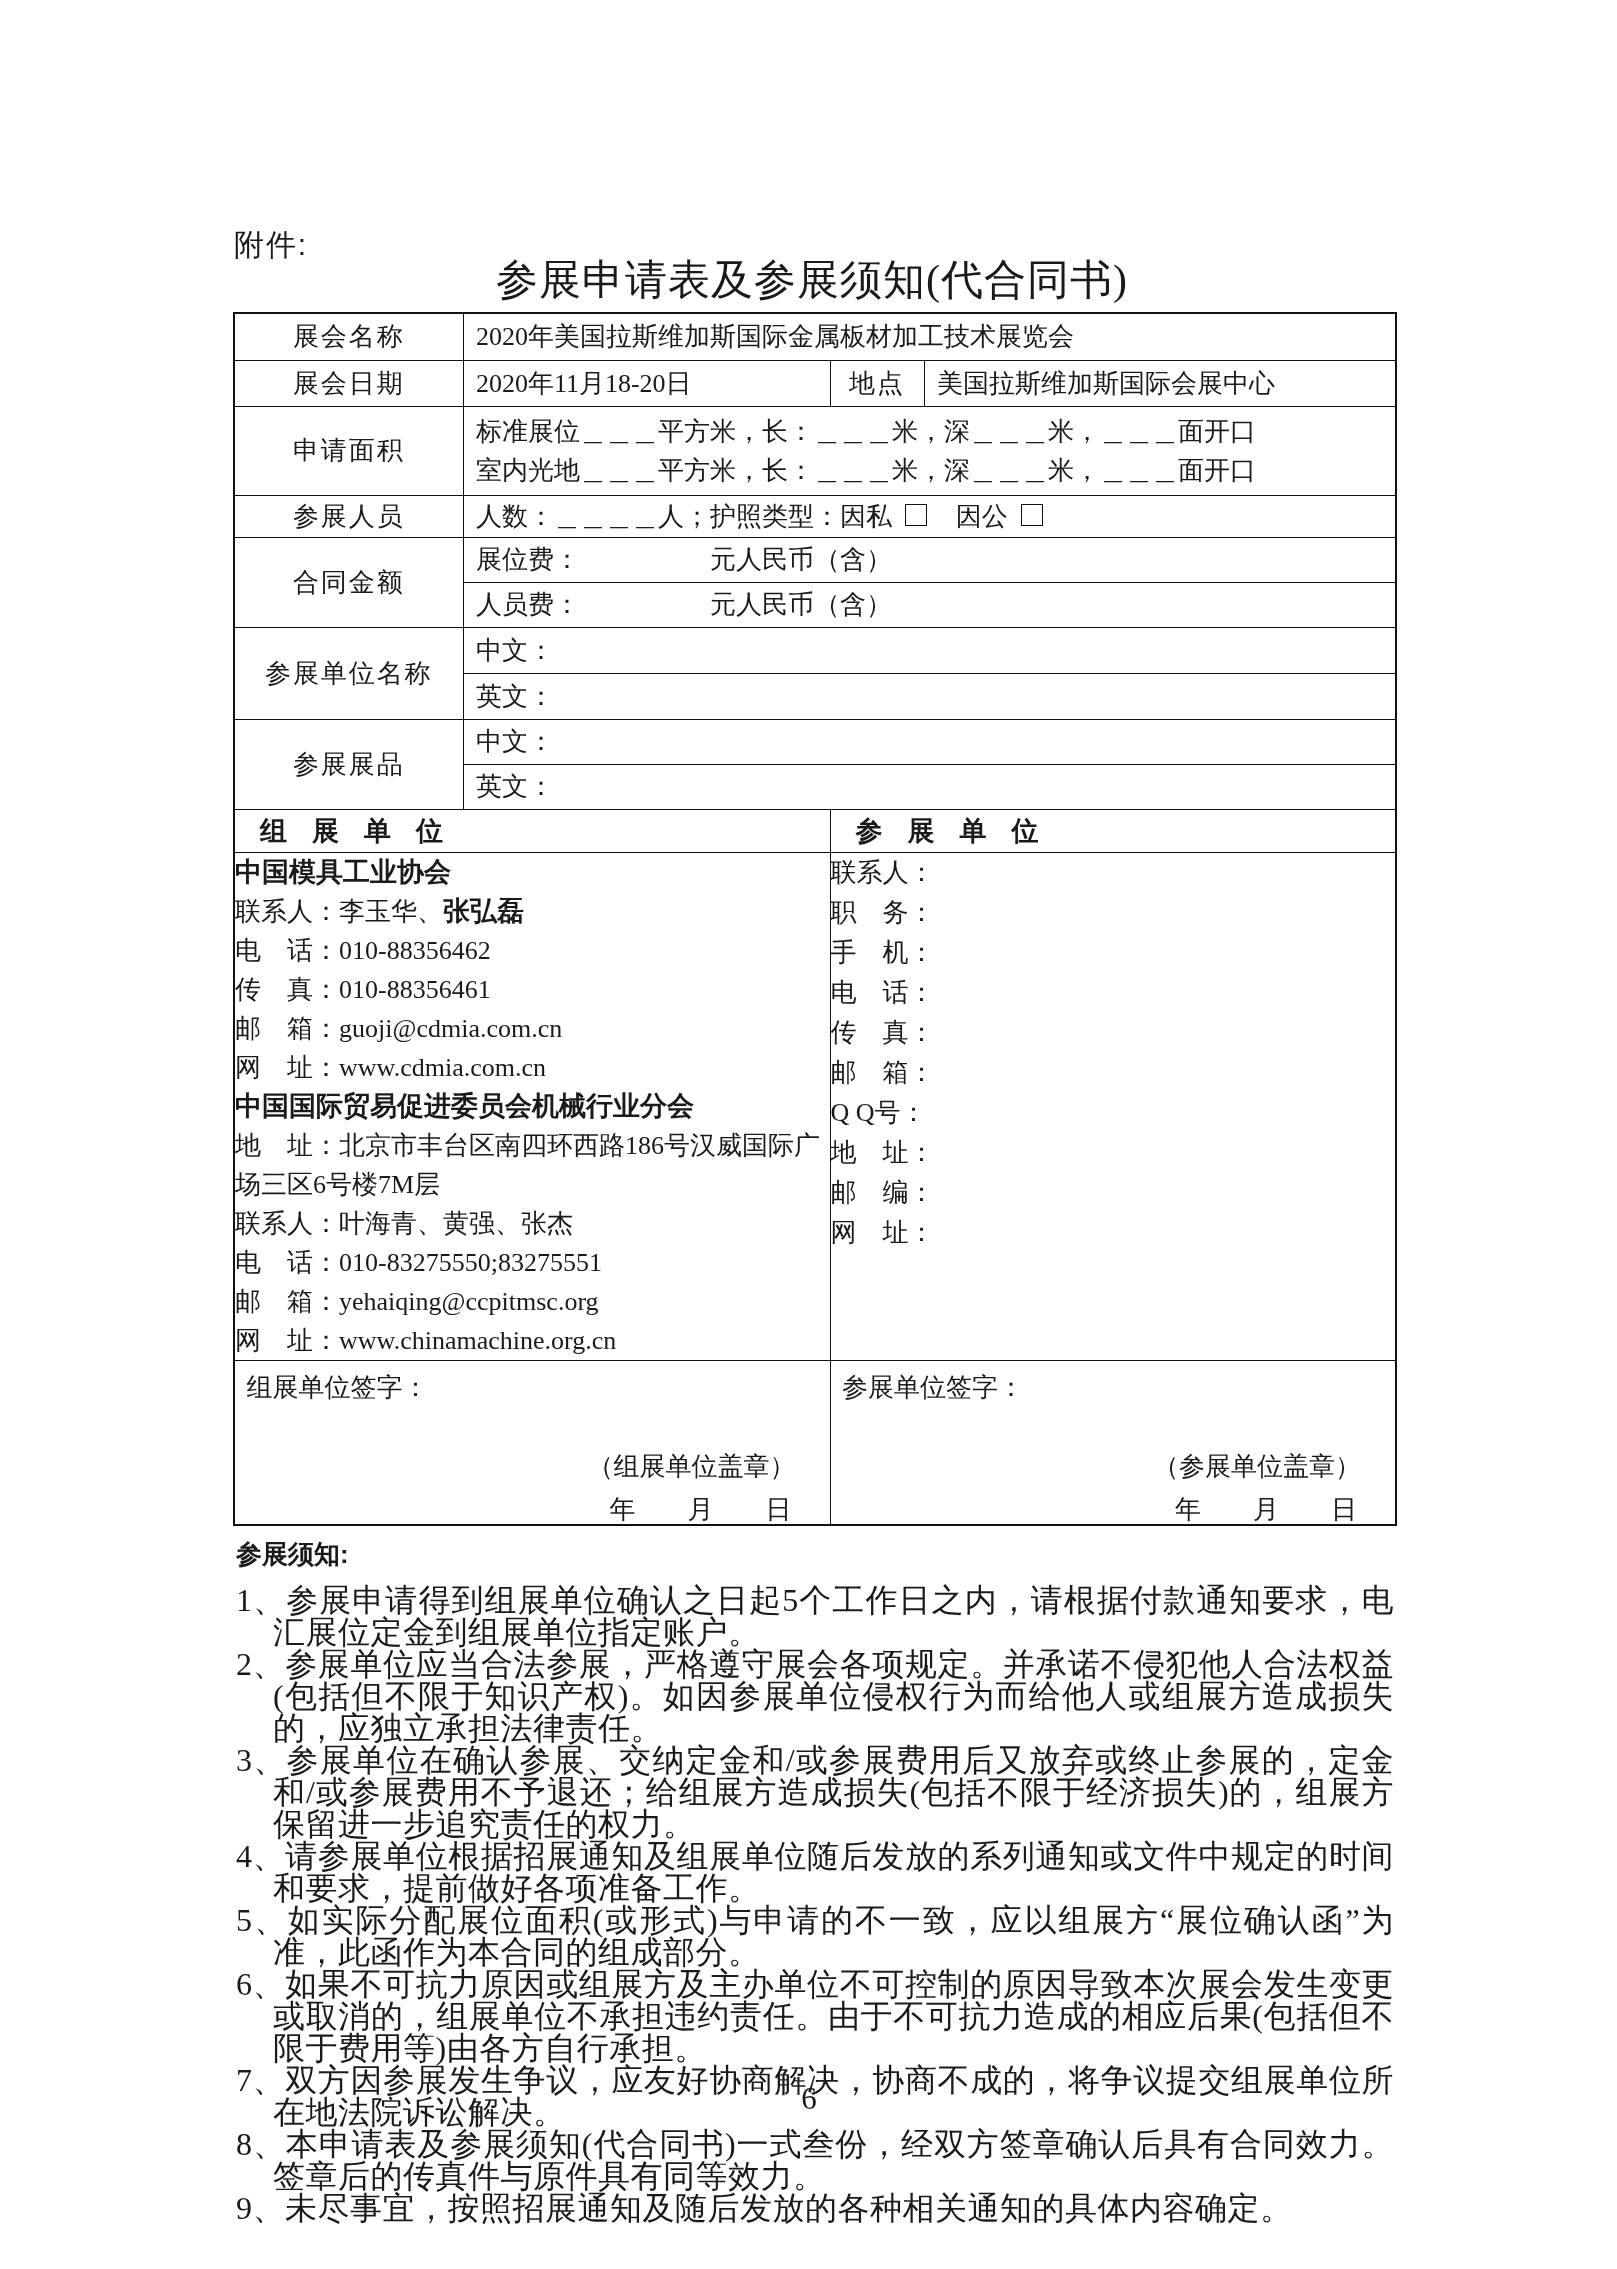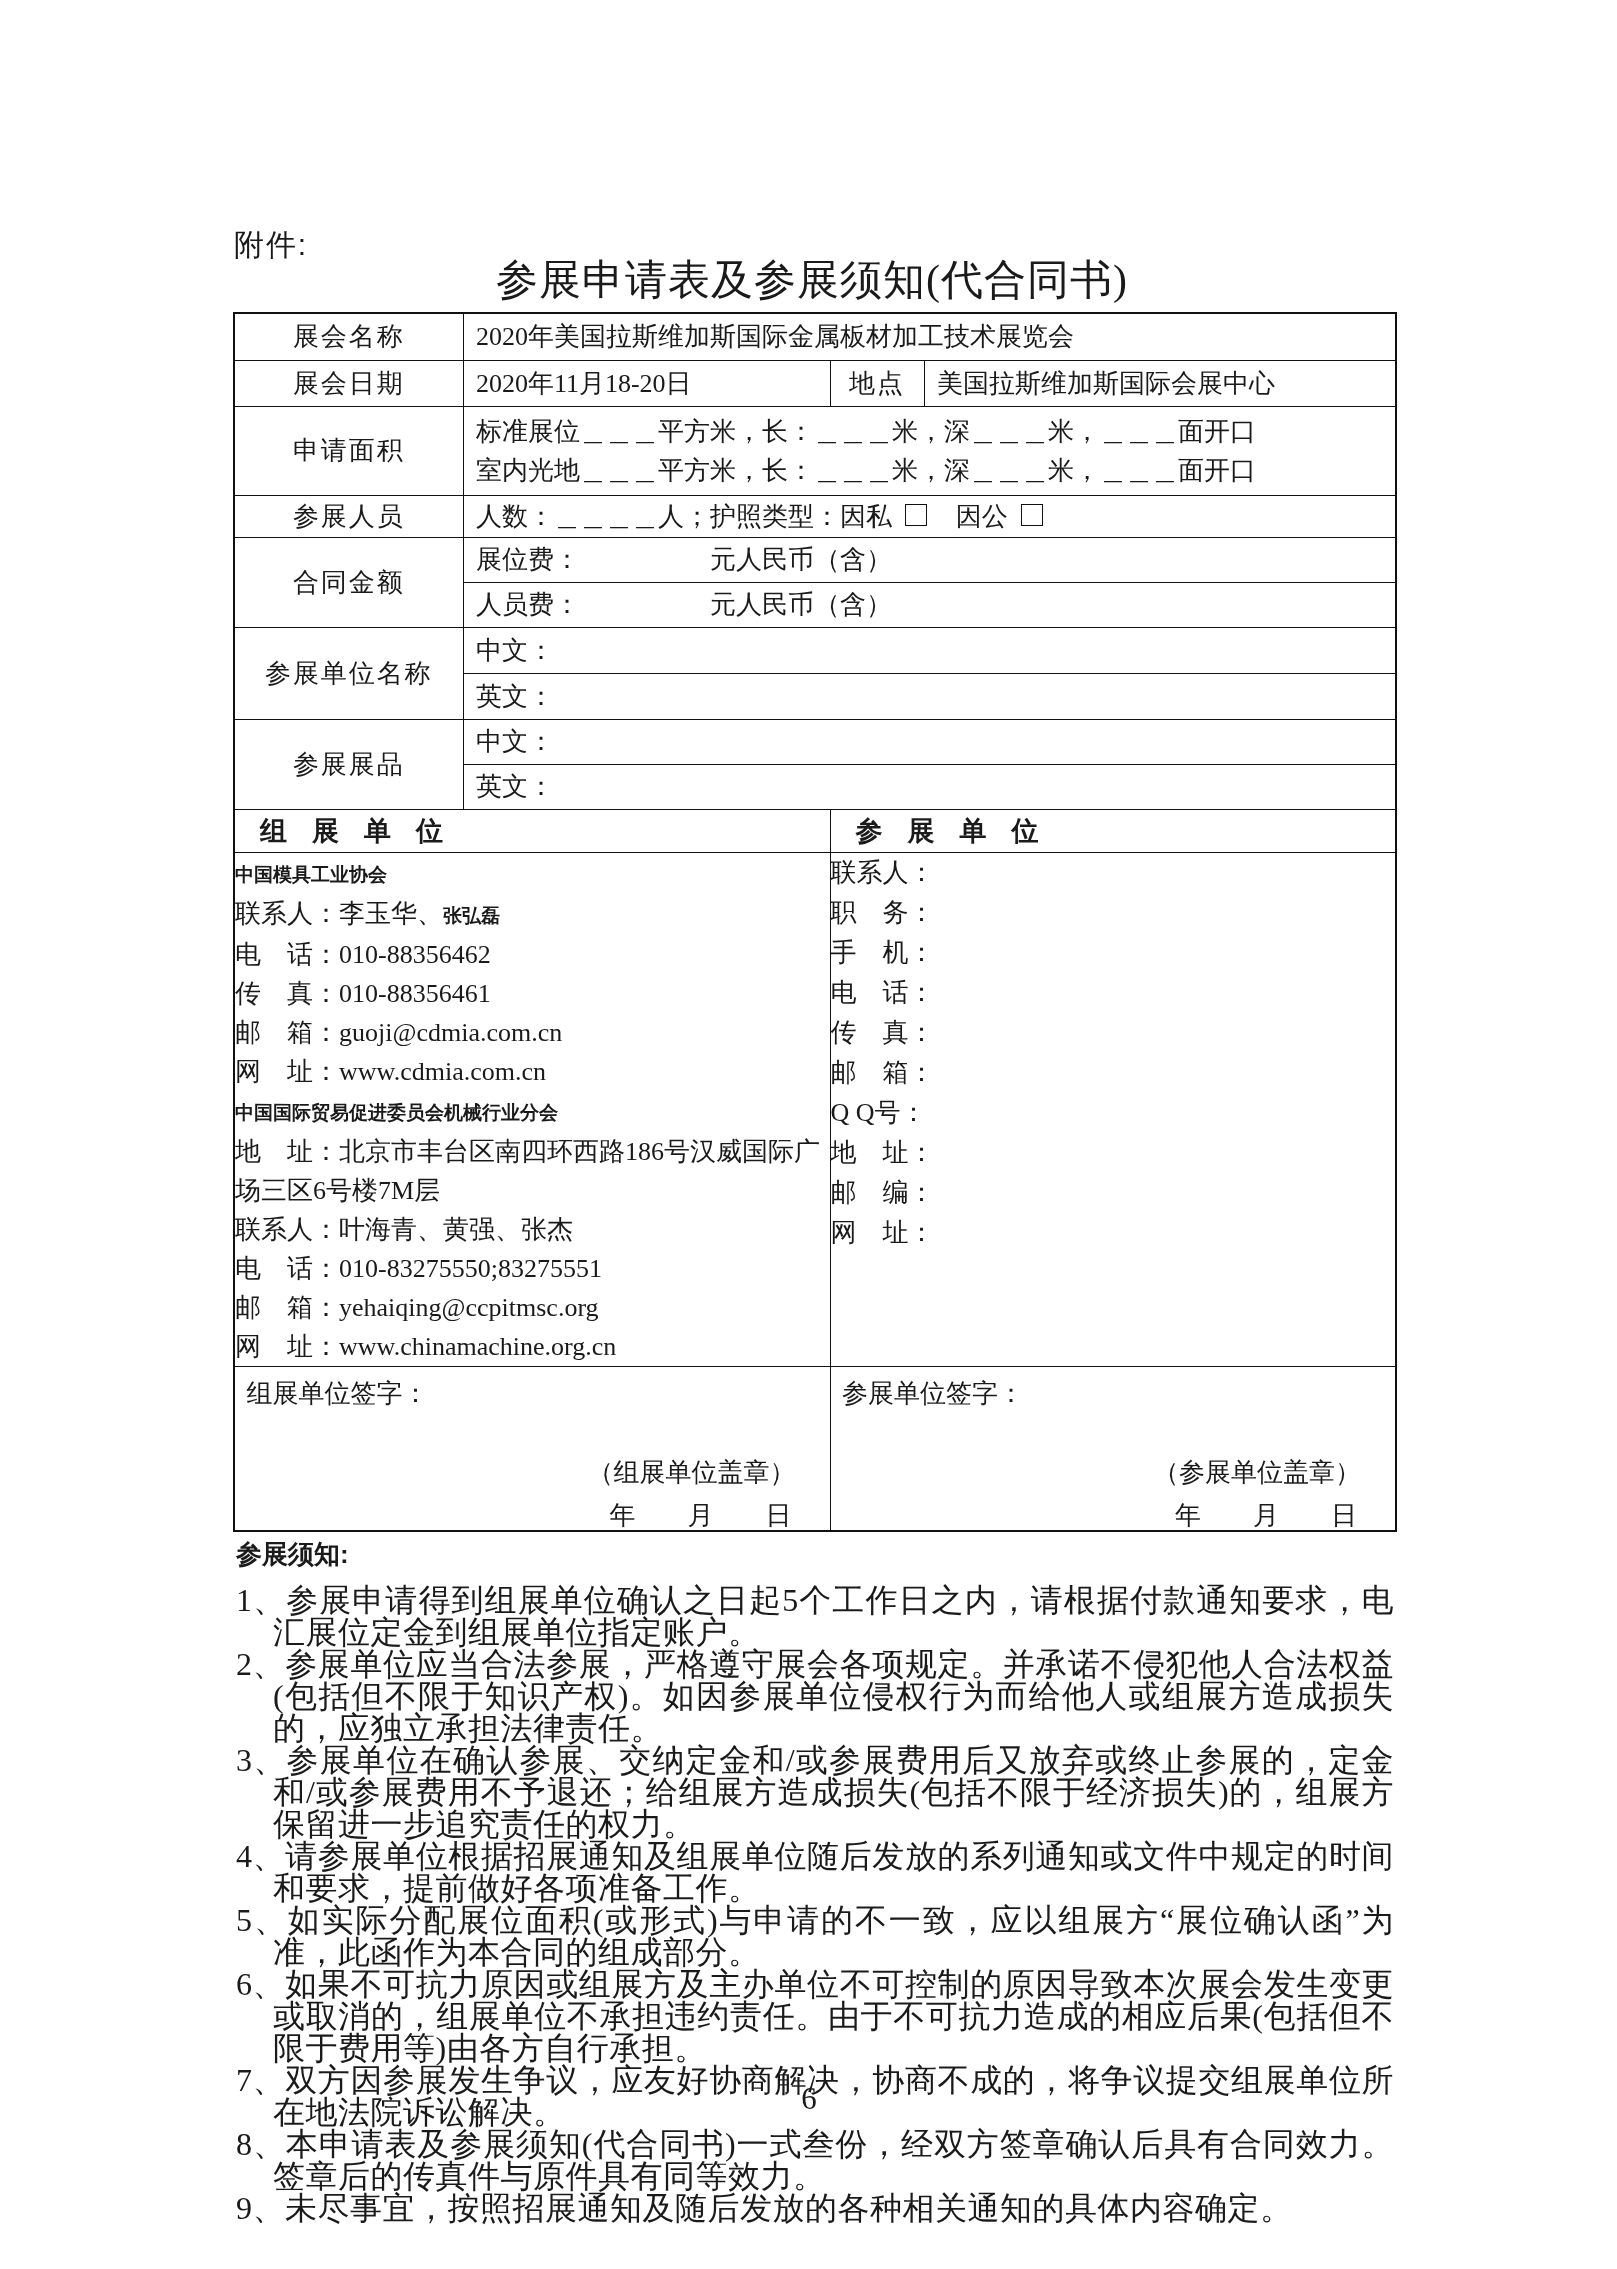--- a/index.html
+++ b/index.html
@@ -49,21 +49,21 @@
   .gap-公 { margin-left:28.5px; }
 
   .form-table td.hdr {
     text-align:left; vertical-align:middle;
     font-weight:bold; font-size:27px;
     letter-spacing:25px; text-indent:25px;
   }
   .contact-cell { vertical-align:top; }
   .contact-left  { padding:2.9px 49px 0 11.4px; line-height:39px; }
   .contact-right { padding:38px 11.4px 0 15px; line-height:40px; }
-  .contact-line span.hei { font-size:19px; }
+  .contact-line span.hei { font-size:27px; }
 
   td.sig { position:relative; vertical-align:top; }
   .sig-label { padding:9.5px 0 0 11.4px; }
   .sig-stamp { position:absolute; right:34px; top:88px; }
   .sig-date  { position:absolute; right:38px; top:131px; }
 
   .notes {
     position:absolute; left:236px; top:1537px; width:1158px;
   }
   .notes-heading {

